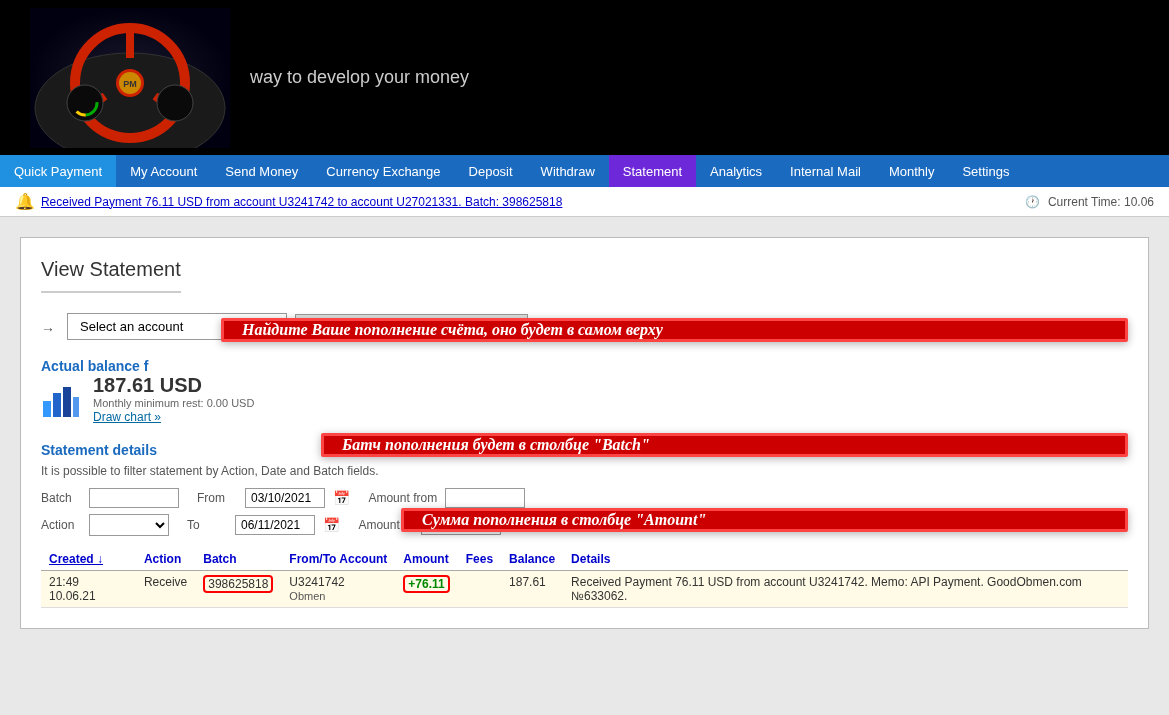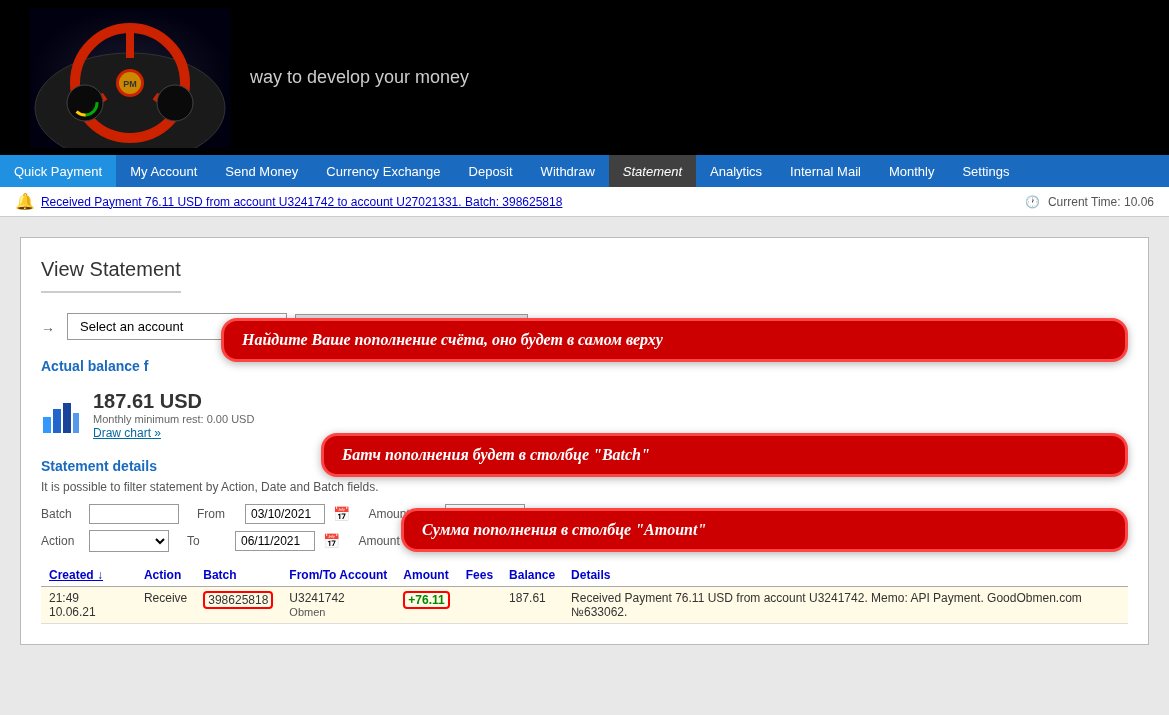--- a/index.html
+++ b/index.html
@@ -49,21 +49,21 @@
     .nav-item {
       color: #fff;
       padding: 0 14px;
       display: flex;
       align-items: center;
       font-size: 13px;
       cursor: pointer;
       white-space: nowrap;
       text-decoration: none;
     }
-    .nav-item.active { background: #404040; font-style: italic; }
+    .nav-item.active { background: #6d28d9; }
     .nav-item.first { background: #2090e0; }
 
     
     .notif-bar {
       background: #fff;
       border-bottom: 1px solid #ccc;
       padding: 5px 15px;
       display: flex;
       align-items: center;
       justify-content: space-between;
@@ -132,21 +132,21 @@
     }
 
     
     .actual-balance-section {
       margin-bottom: 18px;
     }
     .actual-balance-title {
       font-weight: bold;
       color: #1a6abf;
       font-size: 14px;
-      margin-bottom: 16px;
+      margin-bottom: 0;
     }
     .balance-row {
       display: flex;
       align-items: center;
       gap: 12px;
     }
     .balance-chart-icon {
       width: 40px;
       height: 40px;
     }
@@ -257,22 +257,22 @@
       border-radius: 4px;
       padding: 0 3px;
       display: inline-block;
     }
 
     
     .annotation-overlay {
       position: absolute;
       background: #cc0000;
       color: #fff;
-      border-radius: 16px;
-      padding: 10px 18px;
+      border-radius: 2px;
+      padding: 0 18px;
       font-size: 16px;
       font-weight: bold;
       font-style: italic;
       border: 3px solid #ff4444;
       box-shadow: 0 2px 8px rgba(0,0,0,0.3);
       pointer-events: none;
       z-index: 10;
       font-family: 'Times New Roman', serif;
     }
     .annotation-1 {

